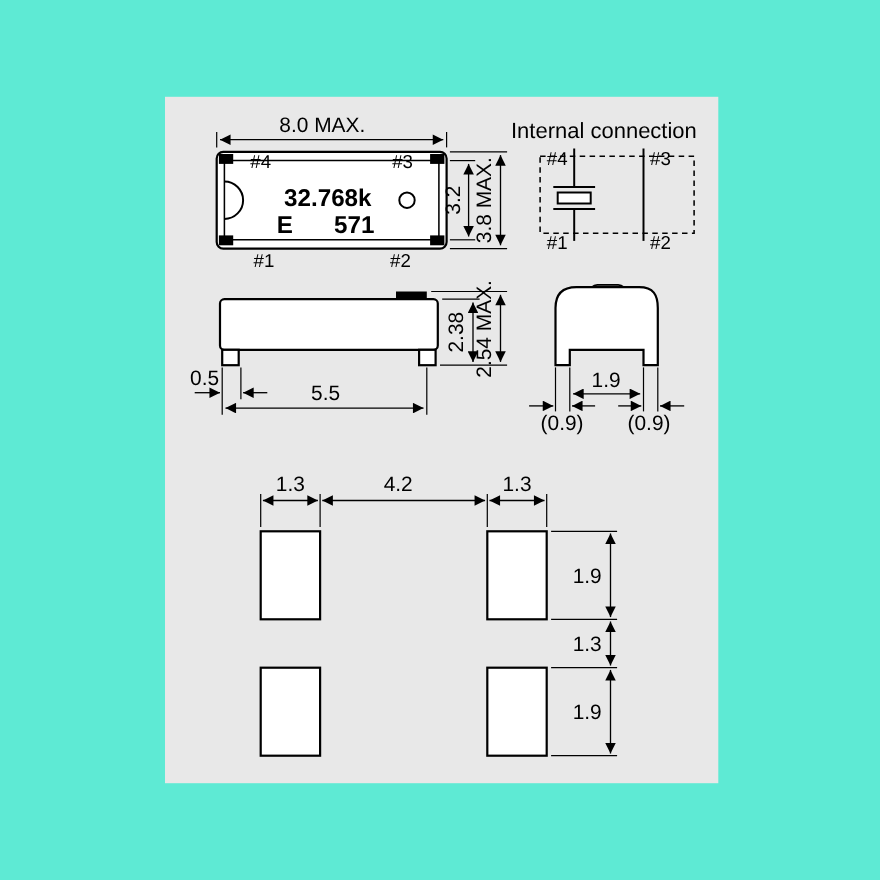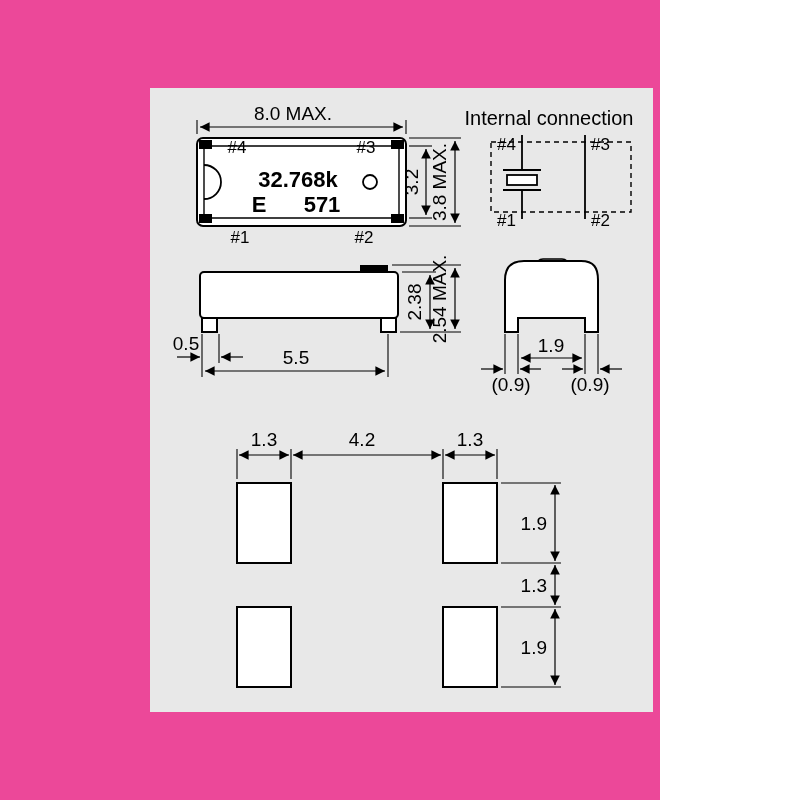--- a/index.html
+++ b/index.html
@@ -1,16 +1,16 @@
 <!DOCTYPE html>
 <html><head>
 <meta charset="utf-8">
 <style>
   html,body{margin:0;padding:0;background:#ffffff;}
-  #stage{position:relative;width:660px;height:800px;background:#ec4899;overflow:hidden;}
+  #stage{position:relative;width:800px;height:800px;background:#5eead4;overflow:hidden;}
   svg{display:block;}
   text{fill:#000;font-family:"Liberation Sans", sans-serif;}
   .dim{font-size:19px;}
   .pin{font-size:17px;}
   .mark{font-size:22px;font-weight:bold;}
   .title{font-size:20px;}
   .outline{fill:#ffffff;stroke:#000;stroke-width:2;}
   .thin{fill:none;stroke:#000;stroke-width:1.8;}
   .ext{stroke:#000;stroke-width:1.1;fill:none;}
   .dimline{stroke:#000;stroke-width:1.2;fill:none;}

